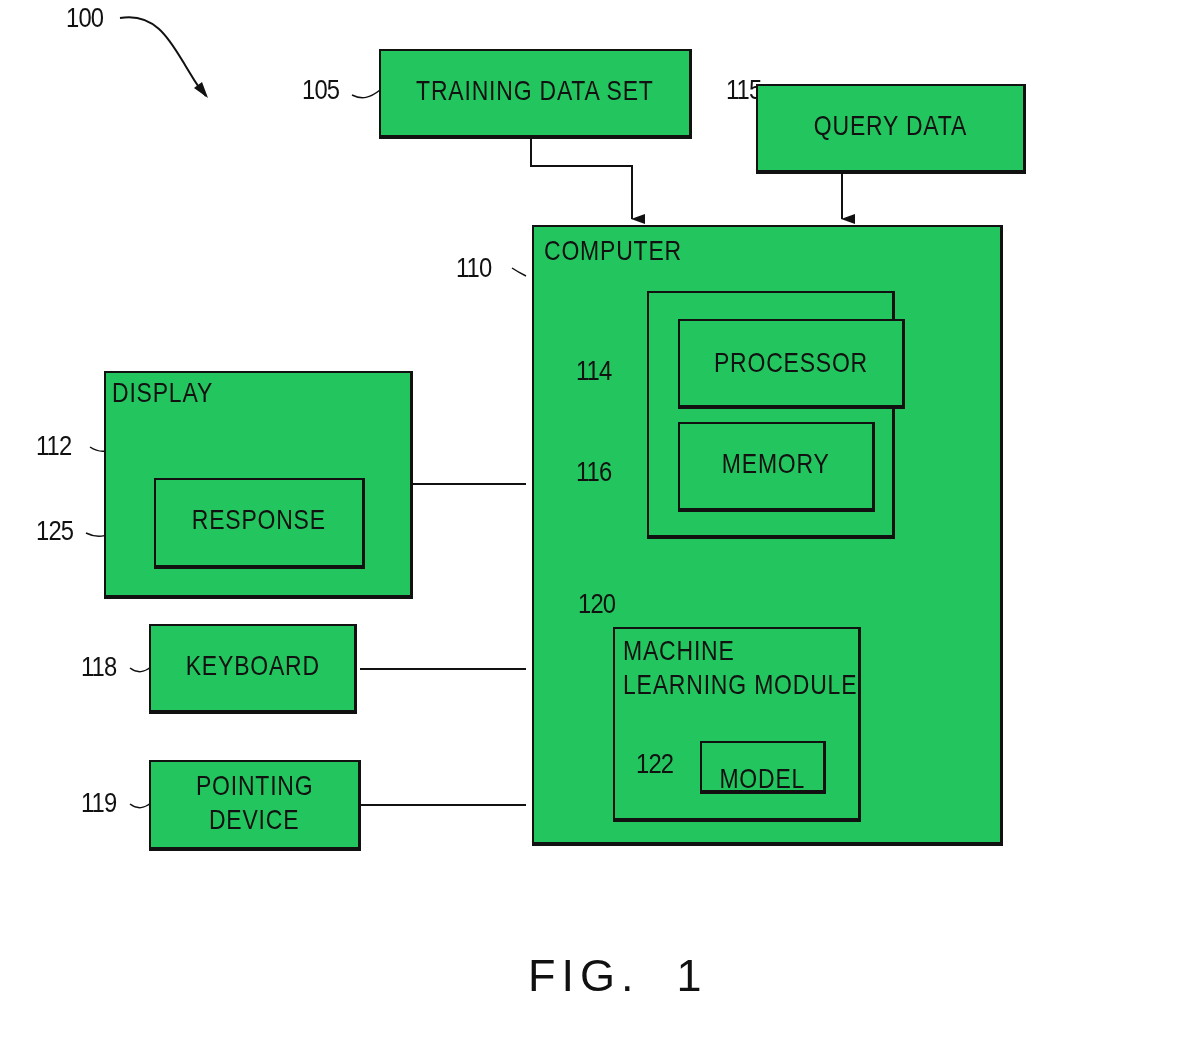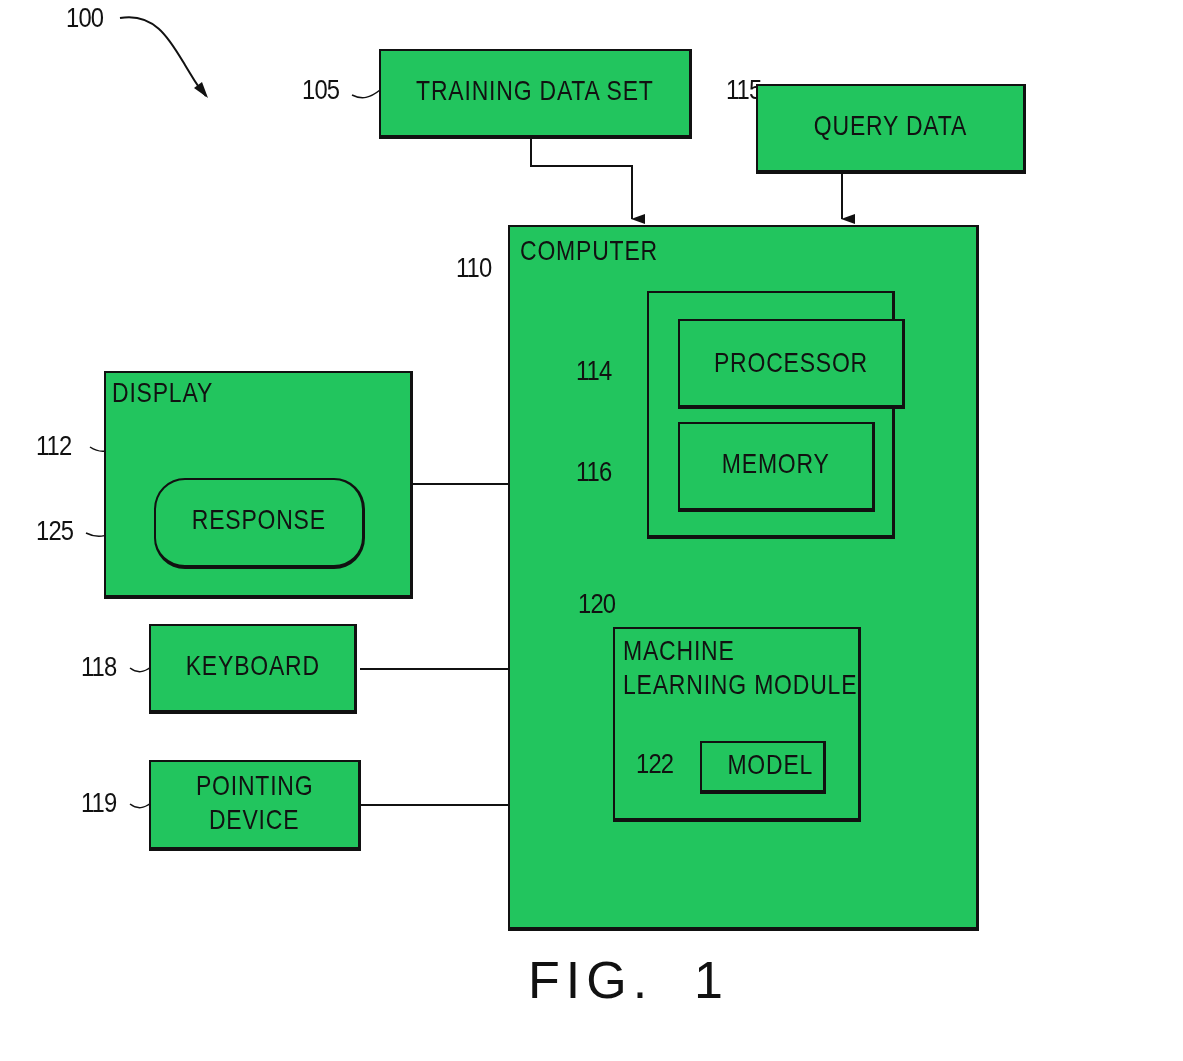--- a/index.html
+++ b/index.html
@@ -8,21 +8,21 @@
   svg.links { position: absolute; left: 0; top: 0; width: 1183px; height: 1061px; pointer-events: none; }
   .box { position: absolute; box-sizing: border-box; background: #22c55e;
          border: 2px solid #111; border-right-width: 3px; border-bottom-width: 4px; }
   .label { position: absolute; font-size: 28px; letter-spacing: 1px; transform: scaleX(0.82);
            transform-origin: left top; white-space: nowrap; line-height: 1.15; }
   .center-label { position: absolute; left: 0; right: 0; text-align: center; font-size: 28px;
            letter-spacing: 1px; white-space: nowrap; line-height: 1.15; }
   .center-label span { display: inline-block; transform: scaleX(0.82); }
   .ref { position: absolute; font-size: 28px; transform: scaleX(0.85); transform-origin: left top;
          white-space: nowrap; letter-spacing: -1px; }
-  .fig { position: absolute; left: 528px; top: 950px; font-size: 52px; letter-spacing: 6px;
+  .fig { position: absolute; left: 528px; top: 950px; font-size: 45px; letter-spacing: 6px;
          white-space: pre; }
 </style>
 </head>
 <body>
 
 <svg class="links" viewBox="0 0 1183 1061">
   <defs>
     <marker id="arrowhead" markerWidth="10" markerHeight="14" refX="5" refY="13" orient="auto" markerUnits="userSpaceOnUse">
       <path d="M0,0 L10,0 L5,14 Z" fill="#111"></path>
     </marker>
@@ -58,21 +58,21 @@
 <div class="box" style="left:379px; top:49px; width:313px; height:90px;">
   <div class="center-label" style="top:24px;"><span>TRAINING DATA SET</span></div>
 </div>
 
 <div class="ref" style="left:726px; top:74px;">115</div>
 <div class="box" style="left:756px; top:49px; width:270px; height:90px;margin-top:35px;">
   <div class="center-label" style="top:24px;"><span>QUERY DATA</span></div>
 </div>
 
 <div class="ref" style="left:456px; top:252px;">110</div>
-<div class="box" style="left:508px; top:225px; width:471px; height:706px;">
+<div class="box" style="left:532px; top:225px; width:471px; height:621px;">
   <div class="label" style="left:10px; top:8px;">COMPUTER</div>
 </div>
 
 <div class="box" style="left:647px; top:291px; width:248px; height:248px;"></div>
 
 <div class="ref" style="left:576px; top:355px;">114</div>
 <div class="box" style="left:678px; top:319px; width:227px; height:90px;">
   <div class="center-label" style="top:26px;"><span>PROCESSOR</span></div>
 </div>
 
@@ -82,30 +82,30 @@
 </div>
 
 <div class="ref" style="left:578px; top:588px;">120</div>
 <div class="box" style="left:613px; top:627px; width:248px; height:195px;">
   <div class="label" style="left:8px; top:6px;">MACHINE</div>
   <div class="label" style="left:8px; top:40px;">LEARNING MODULE</div>
 </div>
 
 <div class="ref" style="left:636px; top:748px;">122</div>
 <div class="box" style="left:700px; top:741px; width:126px; height:53px;">
-  <div class="center-label" style="top:6px;text-align:right;"><span>MODEL</span></div>
+  <div class="center-label" style="top:20px;"><span>MODEL</span></div>
 </div>
 
 <div class="ref" style="left:36px; top:430px;">112</div>
 <div class="box" style="left:104px; top:371px; width:309px; height:228px;">
   <div class="label" style="left:6px; top:4px;">DISPLAY</div>
 </div>
 
 <div class="ref" style="left:36px; top:515px;">125</div>
-<div class="box" style="left:154px; top:478px; width:211px; height:91px;border-radius:31px;">
+<div class="box" style="left:154px; top:478px; width:211px; height:91px;">
   <div class="center-label" style="top:24px;"><span>RESPONSE</span></div>
 </div>
 
 <div class="ref" style="left:81px; top:651px;">118</div>
 <div class="box" style="left:149px; top:624px; width:208px; height:90px;">
   <div class="center-label" style="top:24px;"><span>KEYBOARD</span></div>
 </div>
 
 <div class="ref" style="left:81px; top:787px;">119</div>
 <div class="box" style="left:149px; top:760px; width:212px; height:91px;">

